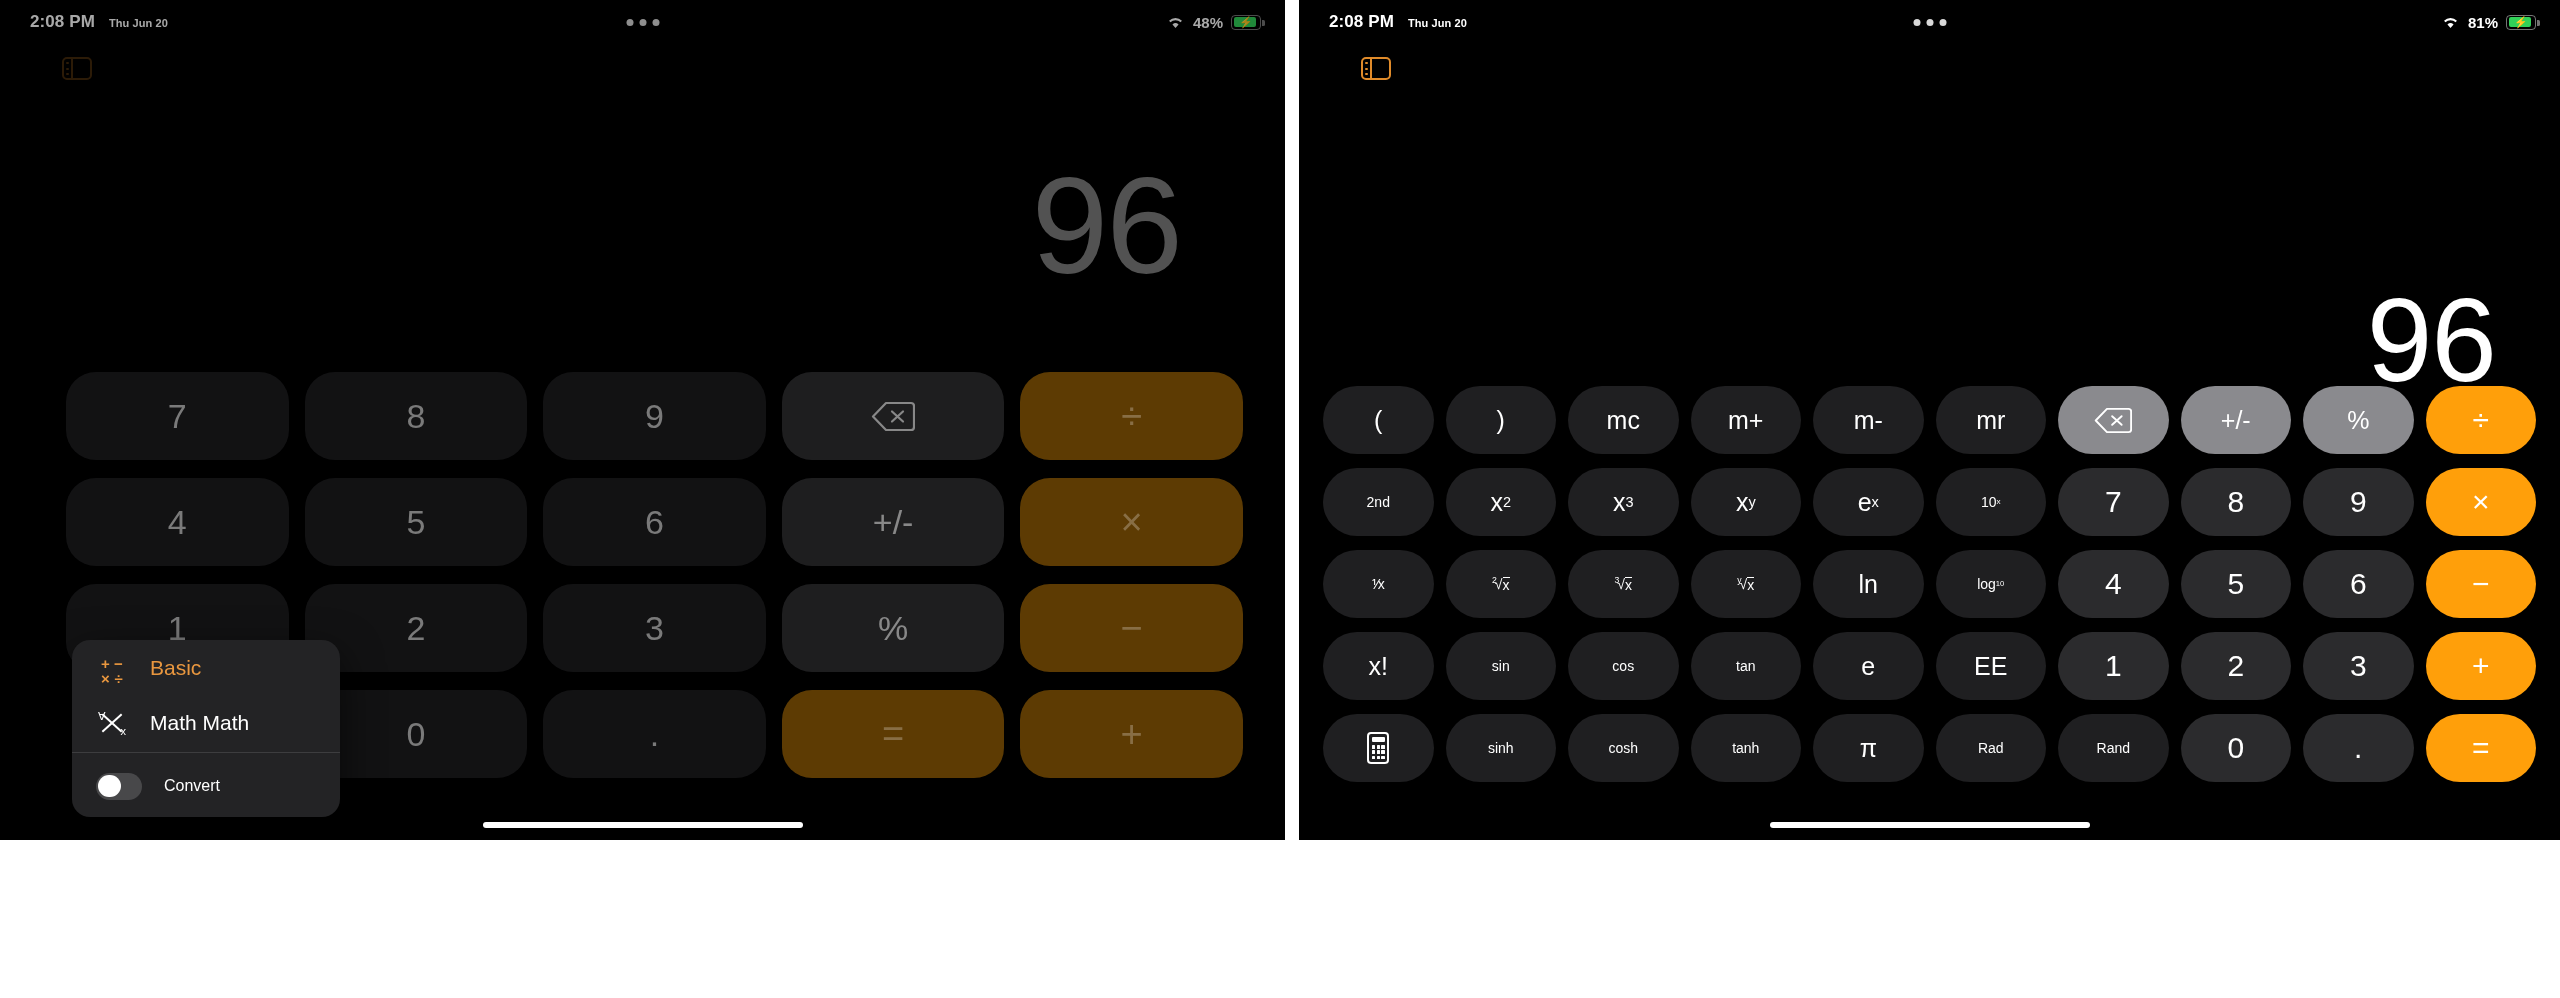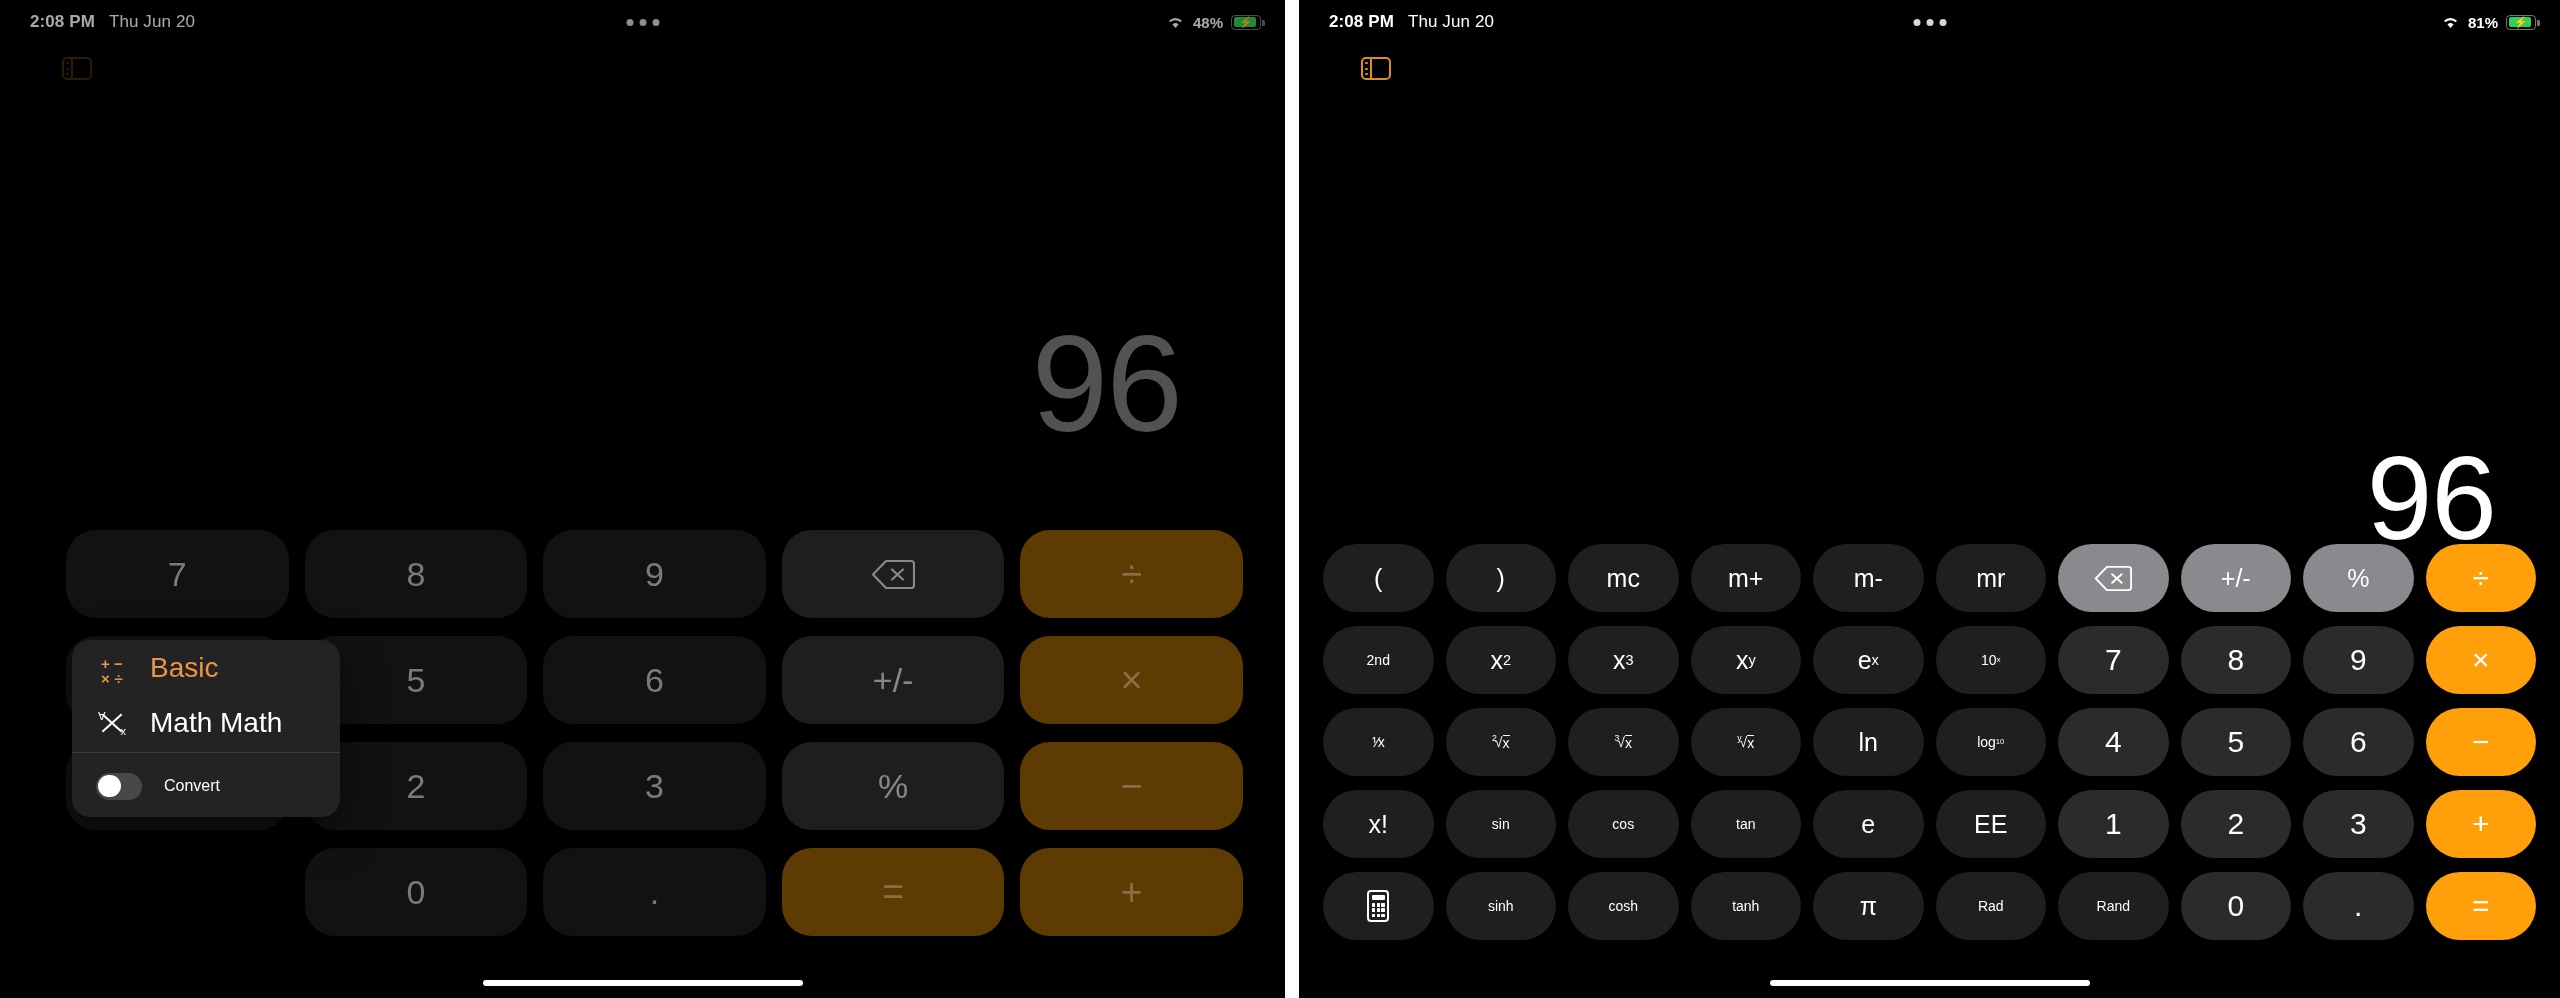--- a/index.html
+++ b/index.html
@@ -3,35 +3,35 @@
 <meta charset="utf-8">
 <style>
   * { margin:0; padding:0; box-sizing:border-box; }
   html,body{
     width:2560px; height:998px; background:#ffffff; overflow:hidden;
     font-family:"Liberation Sans", sans-serif;
   }
   #stage{ position:relative; width:2560px; height:998px; background:#ffffff; display:flex; }
 
   
-  .panel{ position:relative; height:998px; background:#000; overflow:hidden; }
+  .panel{ position:relative; height:840px; background:#000; overflow:hidden; }
   .panel.left{ width:1285px; }
   .gutter{ width:14px; height:998px; background:#ffffff; }
   .panel.right{ width:1261px; }
 
   .screen{ position:absolute; inset:0; background:#000; }
 
   
   .statusbar{
     position:absolute; top:0; left:0; right:0; height:44px;
     display:flex; align-items:center; color:#fff;
   }
   .sb-left{ position:absolute; left:30px; display:flex; align-items:baseline; gap:14px; }
   .sb-time{ font-size:17px; font-weight:600; letter-spacing:.1px; }
-  .sb-date{ font-size:17px; font-weight:400; letter-spacing:.1px; }
+  .sb-date{ font-size:11px; font-weight:700; letter-spacing:.1px; }
   .sb-center{ position:absolute; left:50%; transform:translateX(-50%); display:flex; gap:6px; align-items:center; }
   .dot{ width:7px; height:7px; border-radius:50%; background:#d8d8d8; }
   .sb-right{ position:absolute; right:24px; display:flex; align-items:center; gap:8px; }
   .wifi{ width:19px; height:14px; position:relative; }
   .wifi svg{ display:block; }
   .pct{ font-size:15px; font-weight:600; }
   .batt{ width:30px; height:15px; border:1.6px solid rgba(255,255,255,.45); border-radius:4px; position:relative; }
   .batt::after{ content:""; position:absolute; right:-4.5px; top:4px; width:2.4px; height:6px;
                 background:rgba(255,255,255,.45); border-radius:0 1.5px 1.5px 0; }
   .batt-fill{ position:absolute; left:1.6px; top:1.6px; bottom:1.6px; background:#31d158; border-radius:2px; }
@@ -104,21 +104,21 @@
   
   .dim{ position:absolute; inset:0; background:rgba(0,0,0,.34); pointer-events:none; }
 
   
   .menu{
     position:absolute; left:72px; top:640px; width:268px;
     background:#232325; border-radius:18px; overflow:hidden;
     box-shadow:0 14px 40px rgba(0,0,0,.6);
   }
   .menu-item{ height:55px; display:flex; align-items:center; gap:22px; padding:0 24px; color:#fff; }
-  .menu-item .mlabel{ font-size:28px; }
+  .menu-item .mlabel{ font-size:21px; }
   .menu-item.selected .mlabel{ color:#e9973f; }
   .menu-sep{ height:1px; background:rgba(255,255,255,.12); margin:2px 0; }
   .mi-icon{ width:32px; display:flex; align-items:center; justify-content:center; font-size:19px; color:#fff; }
   .menu-item.selected .mi-icon{ color:#e9973f; }
 
   .ops-ico{ display:grid; grid-template-columns:1fr 1fr; grid-template-rows:1fr 1fr;
             width:26px; height:24px; font-size:15px; line-height:1; color:#e9973f; font-weight:700; }
   .ops-ico span{ display:flex; align-items:center; justify-content:center; }
   .fx{ font-style:italic; font-size:20px; }
   .mathnotes{ position:relative; width:26px; height:24px; }

